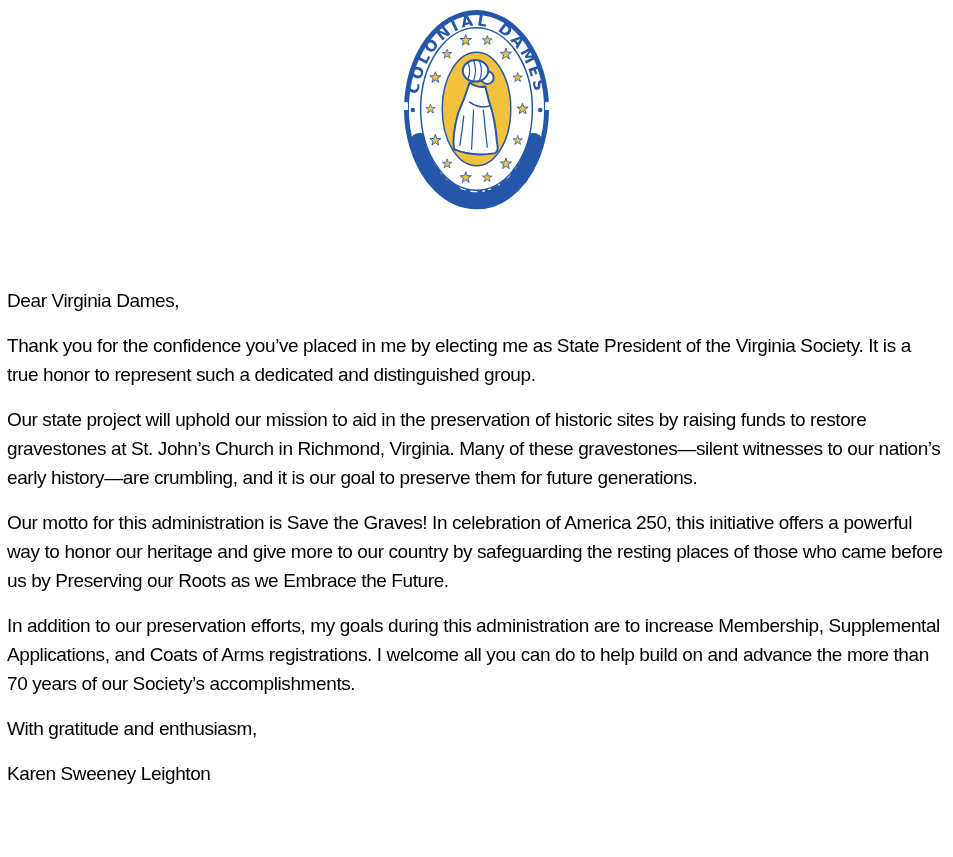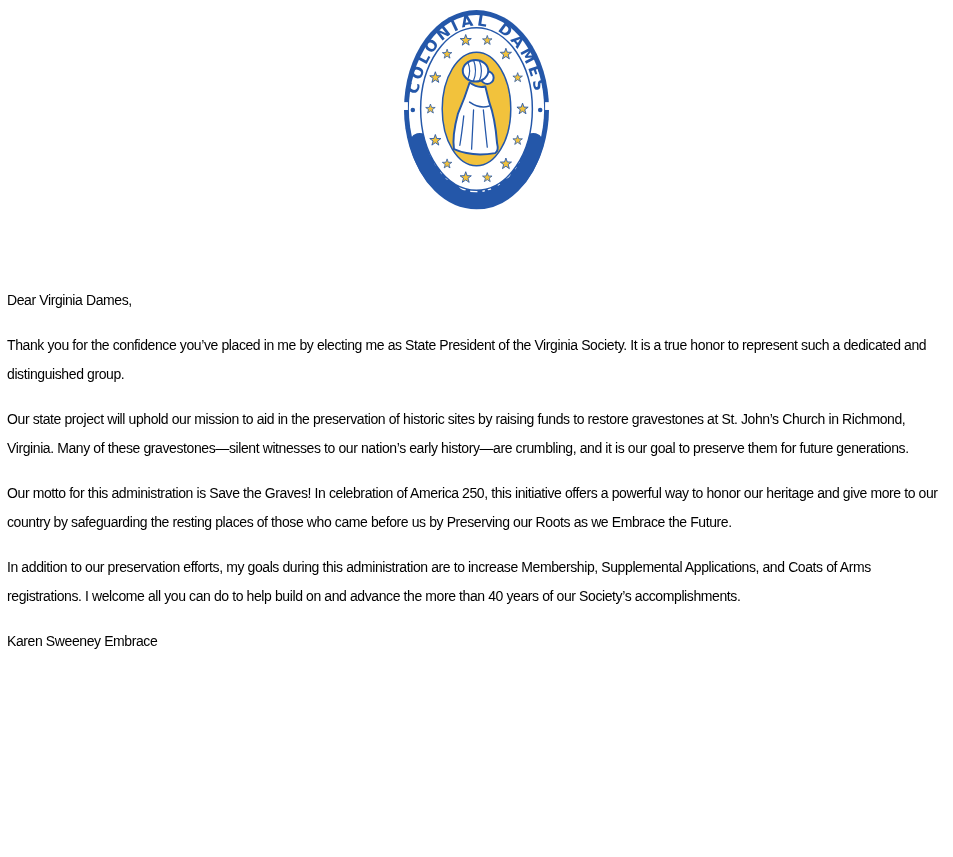--- a/index.html
+++ b/index.html
@@ -20,21 +20,21 @@
   }
   .logo-wrap {
     width: 147px;
     margin: 0 auto;
   }
   .letter {
     margin-top: 72px;
   }
   .letter p {
     margin: 0 0 16px 0;
-    font-size: 14px;
+    font-size: 19px;
     line-height: 29px;
     letter-spacing: -0.4px;
     color: #000000;
     max-width: 940px;
   }
   .logo-top-text {
     font-family: "DejaVu Sans", sans-serif;
     font-weight: bold;
     font-size: 15.5px;
     letter-spacing: 3.2px;
@@ -114,17 +114,18 @@
         <path d="M 78 54 Q 82 64 78 74" fill="none" stroke-width="1.2"></path>
       </g>
     </svg>
   </div>
 
   <div class="letter">
     <p>Dear Virginia Dames,</p>
     <p>Thank you for the confidence you’ve placed in me by electing me as State President of the Virginia Society. It is a true honor to represent such a dedicated and distinguished group.</p>
     <p>Our state project will uphold our mission to aid in the preservation of historic sites by raising funds to restore gravestones at St. John’s Church in Richmond, Virginia. Many of these gravestones—silent witnesses to our nation’s early history—are crumbling, and it is our goal to preserve them for future generations.</p>
     <p>Our motto for this administration is Save the Graves! In celebration of America 250, this initiative offers a powerful way to honor our heritage and give more to our country by safeguarding the resting places of those who came before us by Preserving our Roots as we Embrace the Future.</p>
-    <p>In addition to our preservation efforts, my goals during this administration are to increase Membership, Supplemental Applications, and Coats of Arms registrations. I welcome all you can do to help build on and advance the more than 40 years of our Society’s accomplishments.</p>
-    <p>Karen Sweeney Embrace</p>
+    <p>In addition to our preservation efforts, my goals during this administration are to increase Membership, Supplemental Applications, and Coats of Arms registrations. I welcome all you can do to help build on and advance the more than 70 years of our Society’s accomplishments.</p>
+    <p>With gratitude and enthusiasm,</p>
+    <p>Karen Sweeney Leighton</p>
   </div>
 
 </div>
 
 </body></html>

